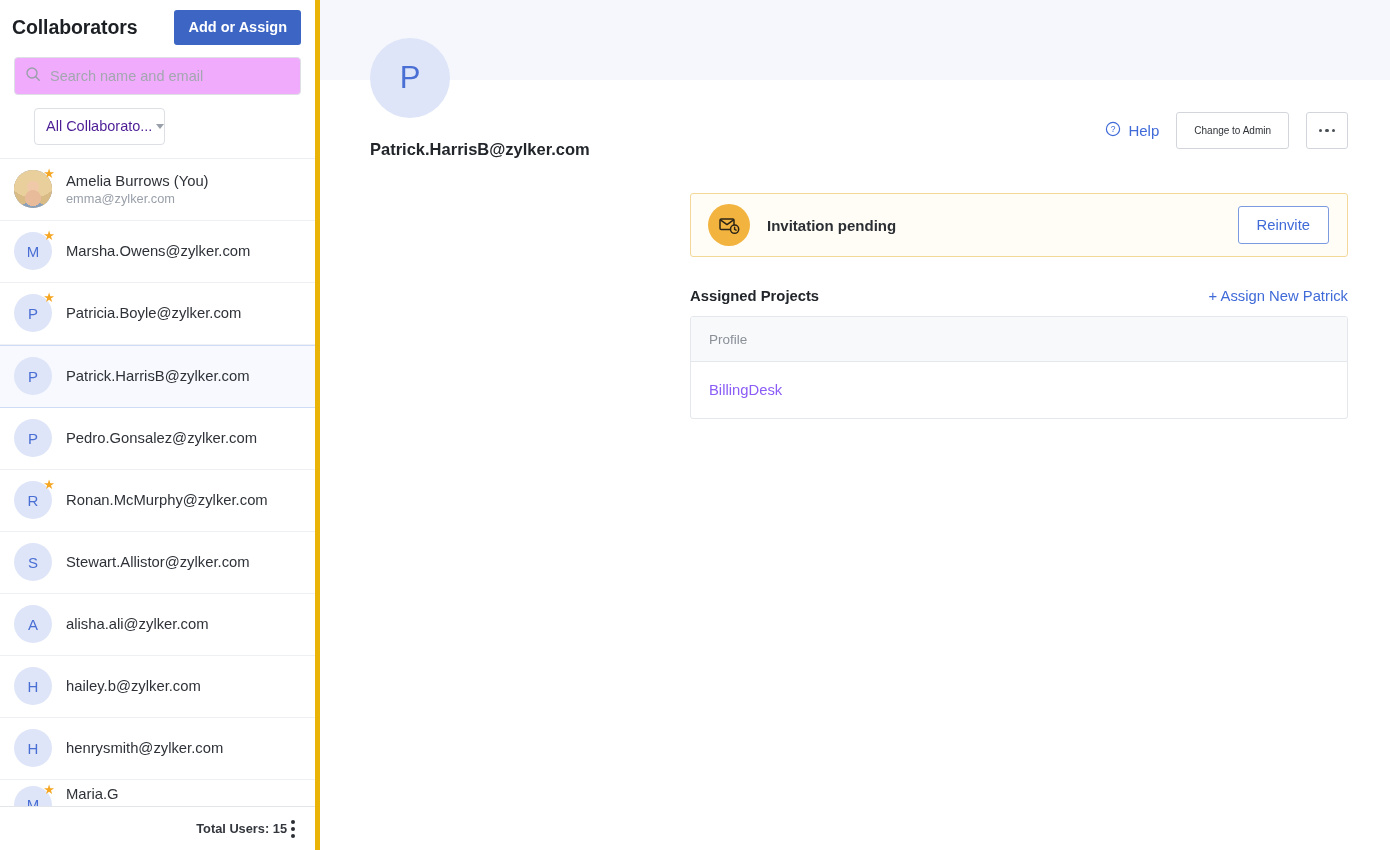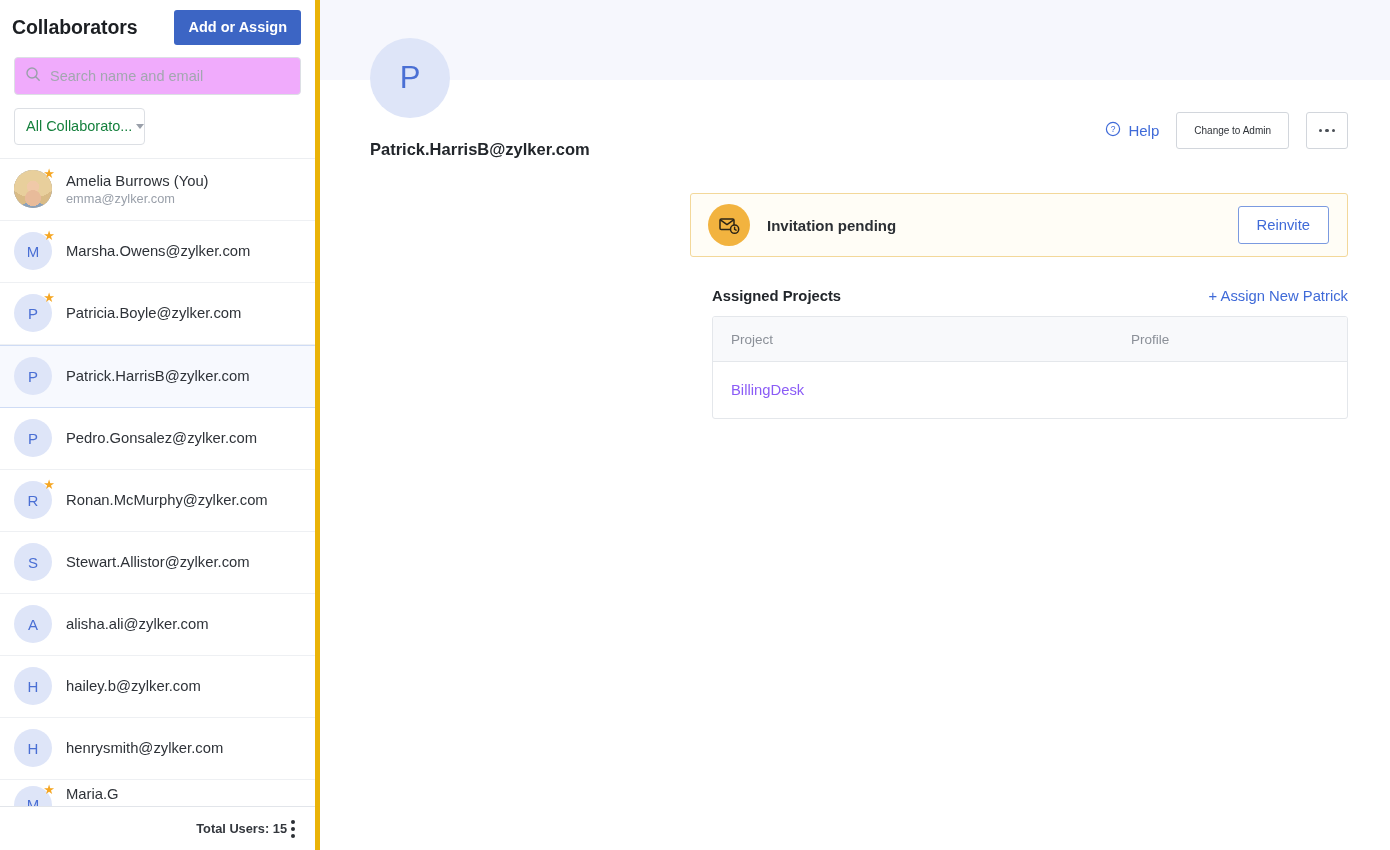--- a/index.html
+++ b/index.html
@@ -44,22 +44,23 @@
     background: transparent;
   }
   .search-input::placeholder { color: #a2a7b0; }
 
   .filters { display: flex; gap: 10px; padding: 13px 14px 13px 14px; }
   .filter {
     height: 37px; border: 1px solid #dcdfe4; border-radius: 4px;
     background: #fff; display: flex; align-items: center;
     justify-content: space-between; gap: 4px;
     padding: 0 9px 0 11px; cursor: pointer;
-    font-size: 14.5px; color: #15803d;
+    font-size: 14.5px; color: #4c1d95;
     white-space: nowrap;
+    margin-left: 20px;
   }
   .filter.f1 { width: 131px; }
   .filter.f2 { width: 146px; }
   .caret {
     width: 0; height: 0; flex: 0 0 auto;
     border-left: 4.5px solid transparent;
     border-right: 4.5px solid transparent;
     border-top: 5px solid #9aa0aa;
   }
 
@@ -169,21 +170,21 @@
   }
   .notice-txt { margin-left: 17px; font-size: 15px; font-weight: bold; color: #2b2f34; flex: 1; }
   .btn-reinvite {
     height: 38px; padding: 0 18px;
     border: 1px solid #7b9ae0; background: #fff;
     color: #3f6ad8; border-radius: 3px; cursor: pointer;
     font-family: inherit; font-size: 14.8px;
   }
 
   .sect {
-    position: absolute; left: 392px; right: 42px; top: 288px;
+    position: absolute; left: 370px; right: 42px; top: 288px;
   }
   .sect-head { display: flex; align-items: center; justify-content: space-between; }
   .sect-title { font-size: 14.8px; font-weight: bold; color: #22262b; }
   .assign-link { font-size: 14.8px; color: #3f6ad8; cursor: pointer; }
   .tbl {
     margin-top: 12px; border: 1px solid #e4e7eb; border-radius: 3px;
     overflow: hidden; background: #fff;
   }
   .tr { display: flex; }
   .thead { background: #f8f9fb; border-bottom: 1px solid #e4e7eb; }
@@ -385,21 +386,20 @@
     </div>
 
     <div class="sect">
       <div class="sect-head">
         <span class="sect-title">Assigned Projects</span>
         <span class="assign-link">+ Assign New Patrick</span>
       </div>
 
       <div class="tbl">
         <div class="tr thead">
-          <div class="th c1">Project</div>
           <div class="th c2">Profile</div>
         </div>
         <div class="tbody">
           <div class="tr">
             <div class="td c1">BillingDesk</div>
           </div>
         </div>
       </div>
     </div>
   </section>

